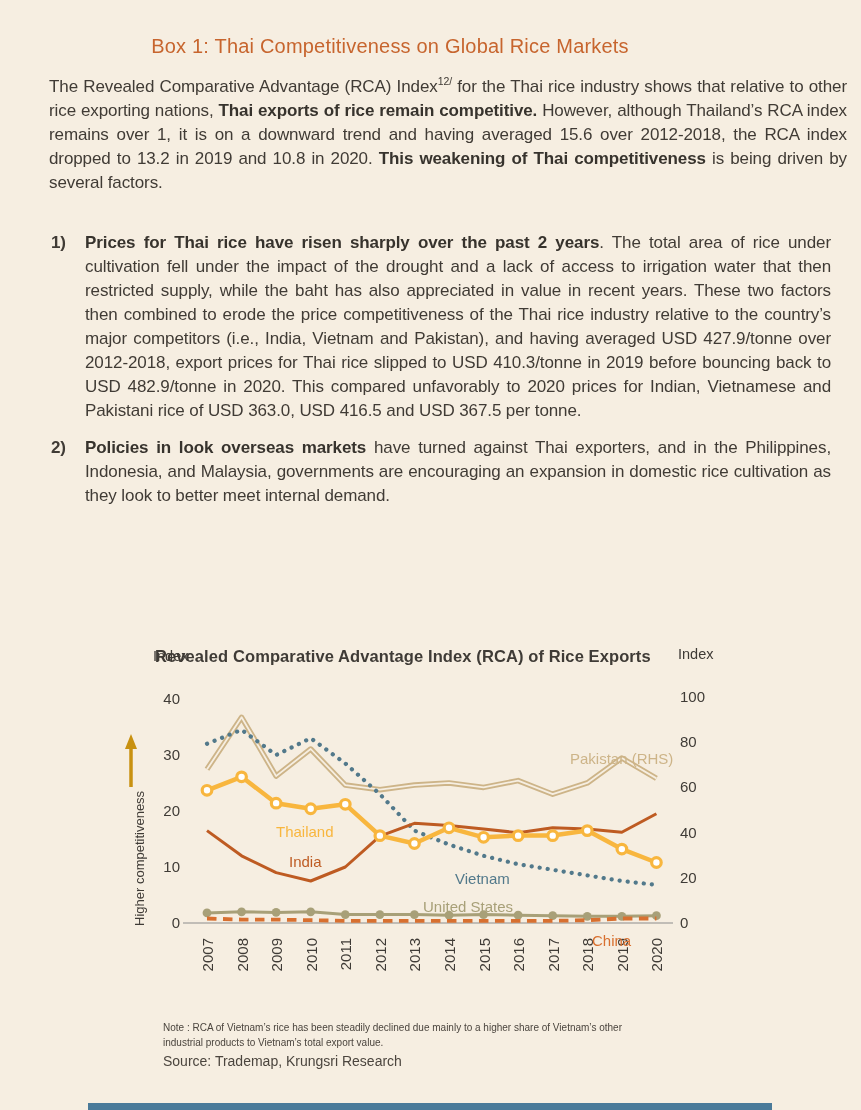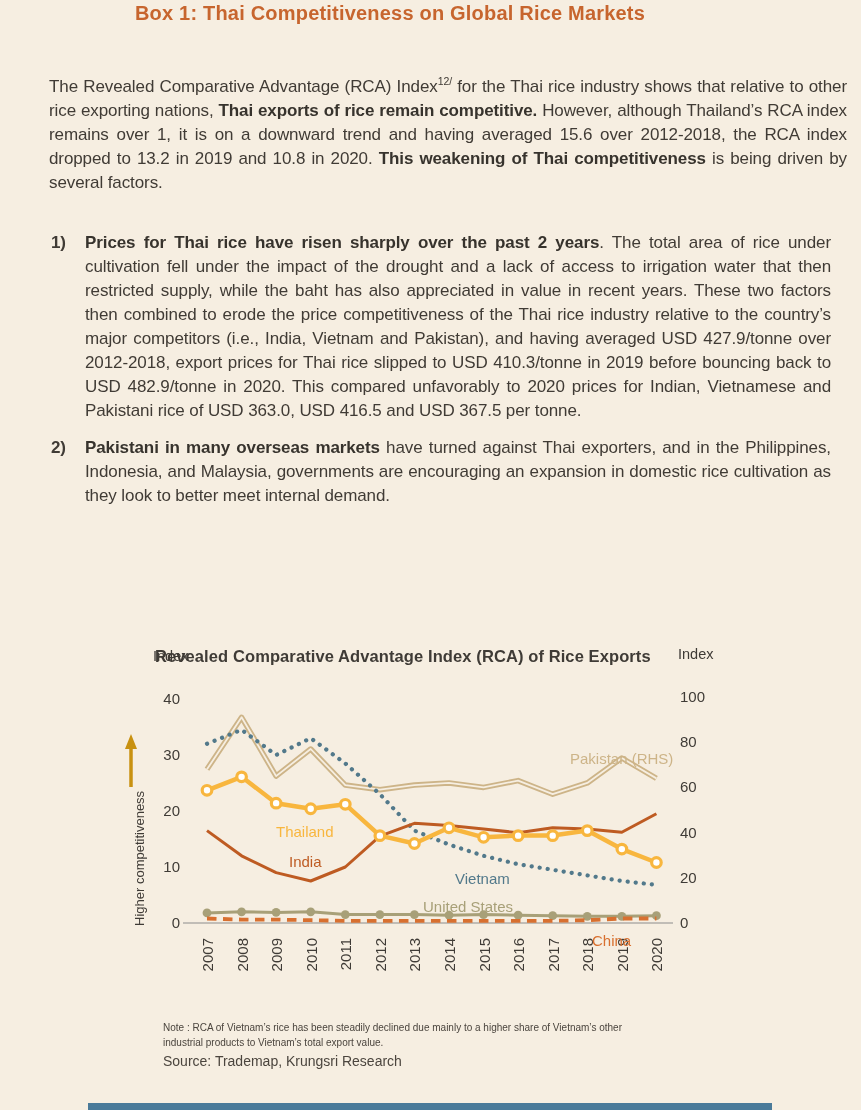--- a/index.html
+++ b/index.html
@@ -6,22 +6,22 @@
   body{
     width:861px;height:1110px;
     background:#F6EEE1;
     font-family:"Liberation Sans", sans-serif;
     color:#403B35;
     position:relative;
     overflow:hidden;
   }
   .page{position:absolute;inset:0;width:861px;height:1110px;}
   .doc-title{
-    position:absolute;top:2px;left:0;width:780px;
-    text-align:center;font-size:20px;font-weight:bold;color:#C7652E;
+    position:absolute;top:35px;left:0;width:780px;
+    text-align:center;font-size:20px;font-weight:normal;color:#C7652E;
     letter-spacing:.2px;
   }
   .bodytext{
     font-size:17px;line-height:24px;text-align:justify;
     letter-spacing:-0.1px;
     margin-left:18px;
   }
   .intro{position:absolute;top:75px;left:31px;width:798px;}
   .numlist{position:absolute;top:231px;left:31px;width:800px;}
   .numitem{position:relative;padding-left:36px;margin-bottom:13px;}
@@ -55,21 +55,21 @@
 
   <div class="intro bodytext">The Revealed Comparative Advantage (RCA) Index<sup>12/</sup> for the Thai rice industry shows that relative to other rice exporting nations, <b>Thai exports of rice remain competitive.</b> However, although Thailand’s RCA index remains over 1, it is on a downward trend and having averaged 15.6 over 2012-2018, the RCA index dropped to 13.2 in 2019 and 10.8 in 2020. <b>This weakening of Thai competitiveness</b> is being driven by several factors.</div>
 
   <div class="numlist">
     <div class="numitem bodytext">
       <span class="nummark">1)</span>
       <span><b>Prices for Thai rice have risen sharply over the past 2 years</b>. The total area of rice under cultivation fell under the impact of the drought and a lack of access to irrigation water that then restricted supply, while the baht has also appreciated in value in recent years. These two factors then combined to erode the price competitiveness of the Thai rice industry relative to the country’s major competitors (i.e., India, Vietnam and Pakistan), and having averaged USD 427.9/tonne over 2012-2018, export prices for Thai rice slipped to USD 410.3/tonne in 2019 before bouncing back to USD 482.9/tonne in 2020. This compared unfavorably to 2020 prices for Indian, Vietnamese and Pakistani rice of USD 363.0, USD 416.5 and USD 367.5 per tonne.</span>
     </div>
     <div class="numitem bodytext">
       <span class="nummark">2)</span>
-      <span><b>Pakistani in many overseas markets</b> have turned against Thai exporters, and in the Philippines, Indonesia, and Malaysia, governments are encouraging an expansion in domestic rice cultivation as they look to better meet internal demand.</span>
+      <span><b>Policies in look overseas markets</b> have turned against Thai exporters, and in the Philippines, Indonesia, and Malaysia, governments are encouraging an expansion in domestic rice cultivation as they look to better meet internal demand.</span>
     </div>
   </div>
 
   <div class="chart-title">Revealed Comparative Advantage Index (RCA) of Rice Exports</div>
 
   <svg id="rca-svg" class="chart-svg" width="612" height="368" viewBox="0 0 612 368">
       <line x1="63" y1="278" x2="553" y2="278" stroke="#8C8C8C" stroke-width="1"></line>
       <text font-family="&quot;Liberation Sans&quot;, sans-serif" x="33" y="16" font-size="14.5" fill="#3F3B36">Index</text>
       <text font-family="&quot;Liberation Sans&quot;, sans-serif" x="60" y="283" font-size="15" fill="#3F3B36" text-anchor="end">0</text>
       <text font-family="&quot;Liberation Sans&quot;, sans-serif" x="60" y="227" font-size="15" fill="#3F3B36" text-anchor="end">10</text>

